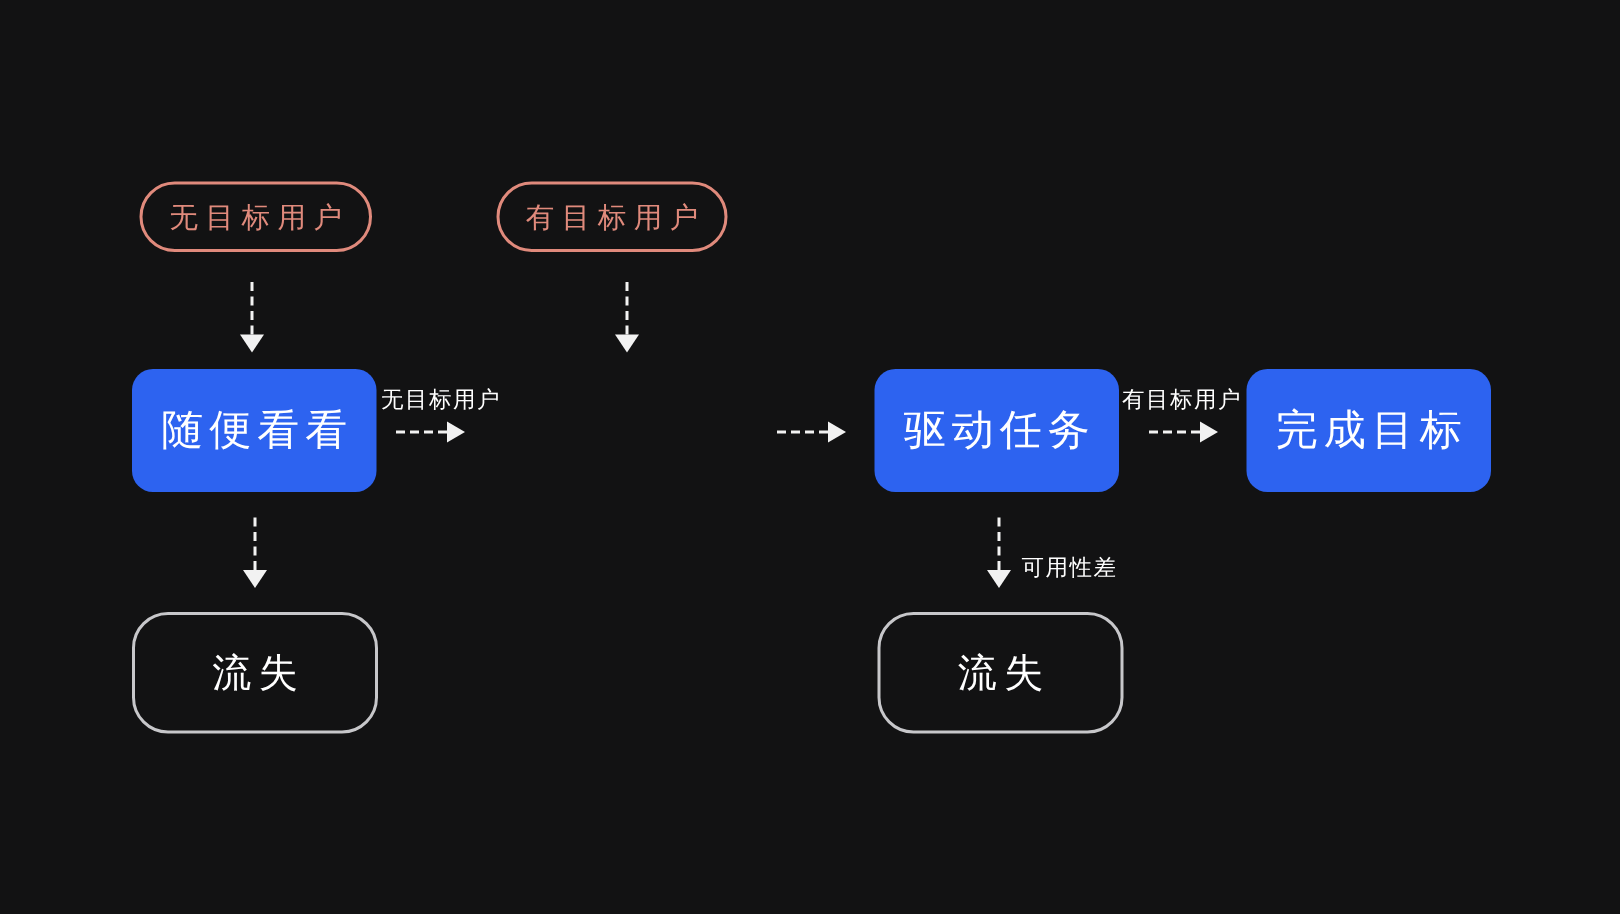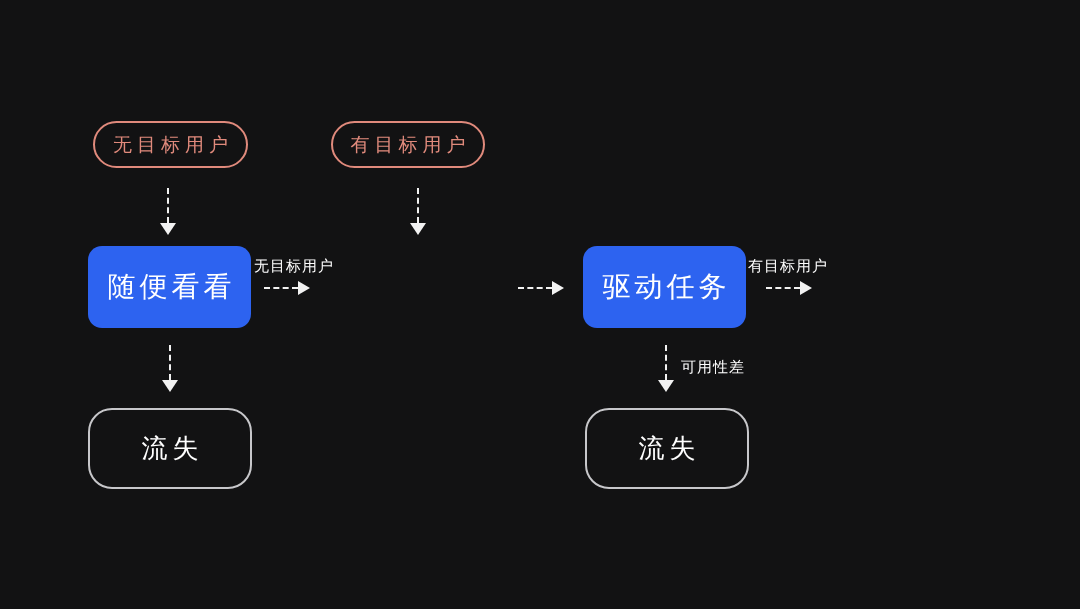--- a/index.html
+++ b/index.html
@@ -122,21 +122,21 @@
 
   .edge-label {
     position: absolute;
     color: var(--text-white);
     font-size: 15px;
     letter-spacing: 1px;
     white-space: nowrap;
   }
   #label-interest { left: 254px; top: 257px; width: 80px; text-align: center; }
   #label-usability-good { left: 748px; top: 257px; width: 80px; text-align: center; }
-  #label-usability-bad { left: 681px; top: 358px; }
+  #label-usability-bad { left: 681px; top: 369px; }
 </style>
 </head>
 <body>
 
 <div class="stage">
 
   <div class="pill" id="pill-no-goal">
     <span>无目标用户</span>
   </div>
   <div class="pill" id="pill-has-goal">
@@ -151,20 +151,23 @@
     <span class="arrow-line"></span>
     <span class="arrow-head"></span>
   </div>
 
   <div class="node" id="node-browse">
     <span>随便看看</span>
   </div>
   <div class="node" id="node-drive">
     <span>驱动任务</span>
   </div>
+  <div class="node" id="node-complete">
+    <span>完成目标</span>
+  </div>
 
   <div class="edge-label" id="label-interest">无目标用户</div>
   <div class="h-arrow" id="arrow-browse-to-form">
     <span class="arrow-line"></span>
     <span class="arrow-head"></span>
   </div>
 
   <div class="h-arrow" id="arrow-form-to-drive">
     <span class="arrow-line"></span>
     <span class="arrow-head"></span>

